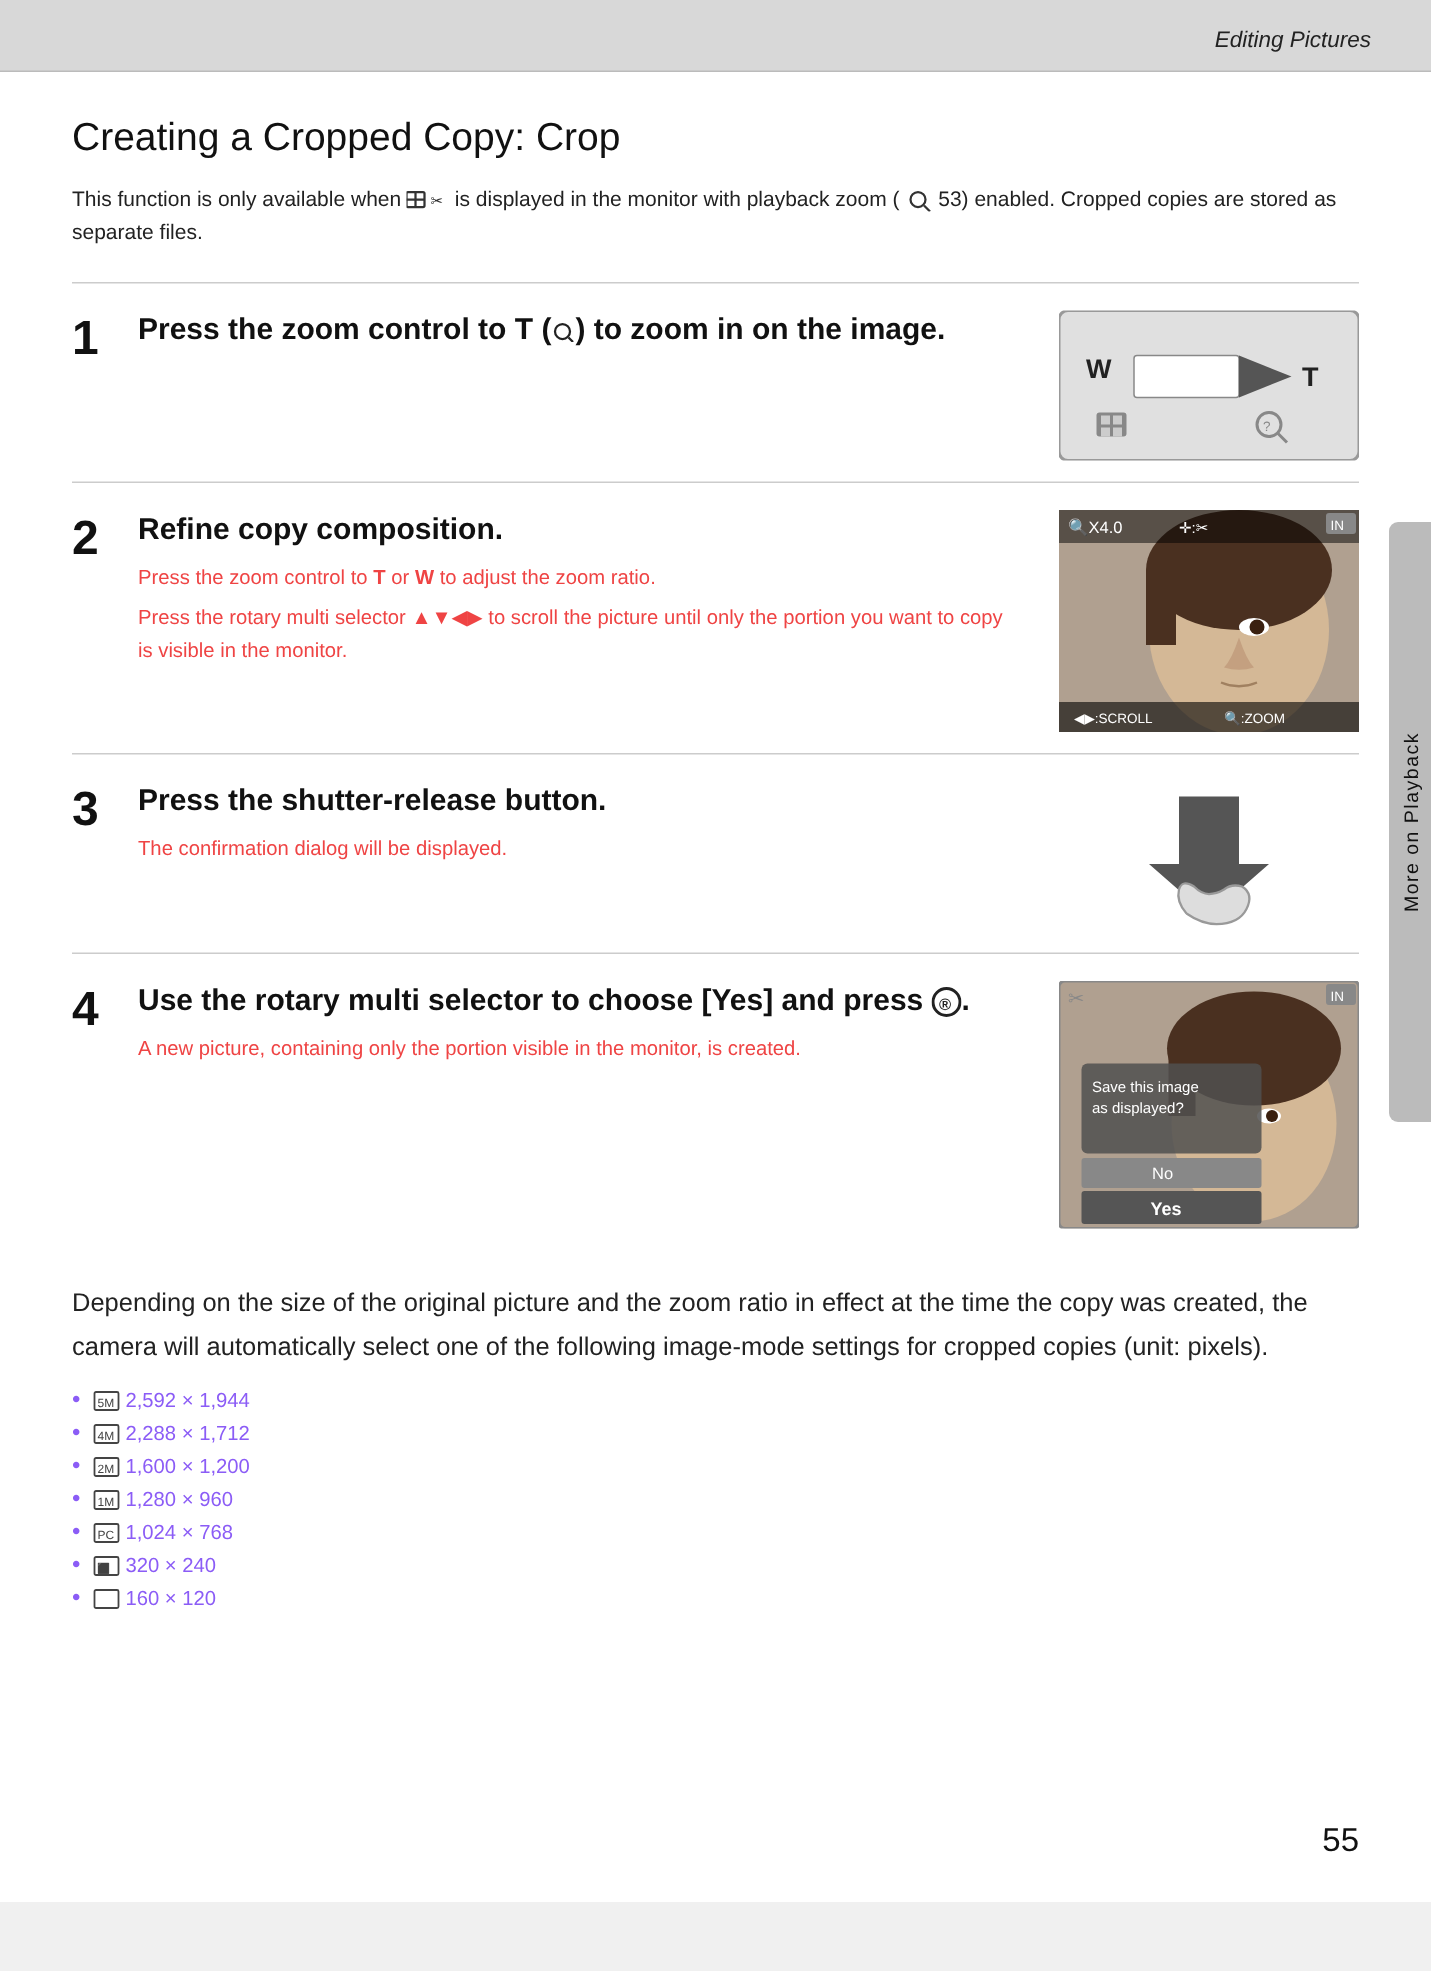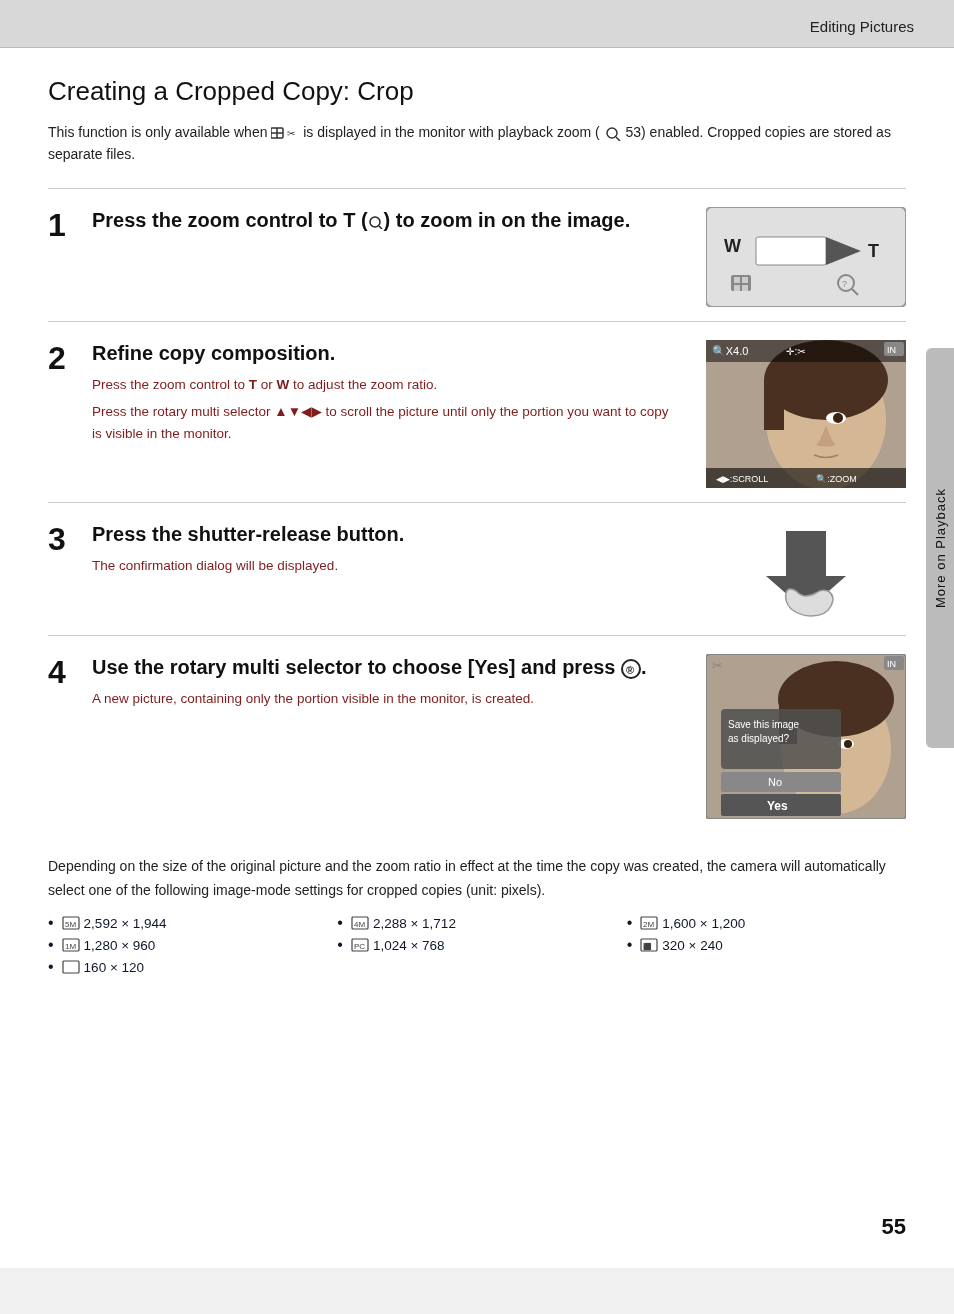--- a/index.html
+++ b/index.html
@@ -12,20 +12,21 @@
       overflow-x: hidden;
     }
 
     
     .header-bar {
       background: #d8d8d8;
       width: 100%;
       padding: 18px 40px 12px 40px;
       text-align: right;
       font-size: 15px;
+      font-style: italic;
       color: #222;
       border-bottom: 1px solid #bbb;
     }
 
     
     .main-content {
       background: #fff;
       margin: 0;
       padding: 28px 48px 40px 48px;
       min-height: 1220px;
@@ -75,21 +76,21 @@
     .step-heading {
       font-size: 20px;
       font-weight: bold;
       color: #111;
       margin-bottom: 8px;
       line-height: 1.3;
     }
 
     .step-text {
       font-size: 13.5px;
-      color: #7f1d1d;
+      color: #ef4444;
       line-height: 1.6;
       margin-bottom: 6px;
     }
 
     .step-image {
       min-width: 200px;
       max-width: 220px;
       display: flex;
       align-items: center;
       justify-content: center;
@@ -116,49 +117,49 @@
       letter-spacing: 1px;
       white-space: nowrap;
     }
 
     
     .page-number {
       position: absolute;
       bottom: 28px;
       right: 48px;
       font-size: 22px;
-      font-weight: bold;
+      font-weight: normal;
       color: #111;
     }
 
     
     .bullet-list {
       display: grid;
-      grid-template-columns: 1fr 1fr 1fr;
+      grid-template-columns: 1fr;
       gap: 4px 10px;
       font-size: 13.5px;
-      color: #0f172a;
+      color: #8b5cf6;
       list-style: none;
       margin-top: 8px;
     }
 
     .bullet-list li {
       display: flex;
       align-items: center;
       gap: 4px;
     }
 
     .bullet-list li::before {
       content: "•";
       font-size: 16px;
       margin-right: 4px;
     }
 
     .closing-text {
-      font-size: 14px;
+      font-size: 17px;
       color: #222;
       line-height: 1.7;
       margin-top: 20px;
       border-top: none;
     }
 
     
     svg text {
       font-family: Arial, sans-serif;
     }

